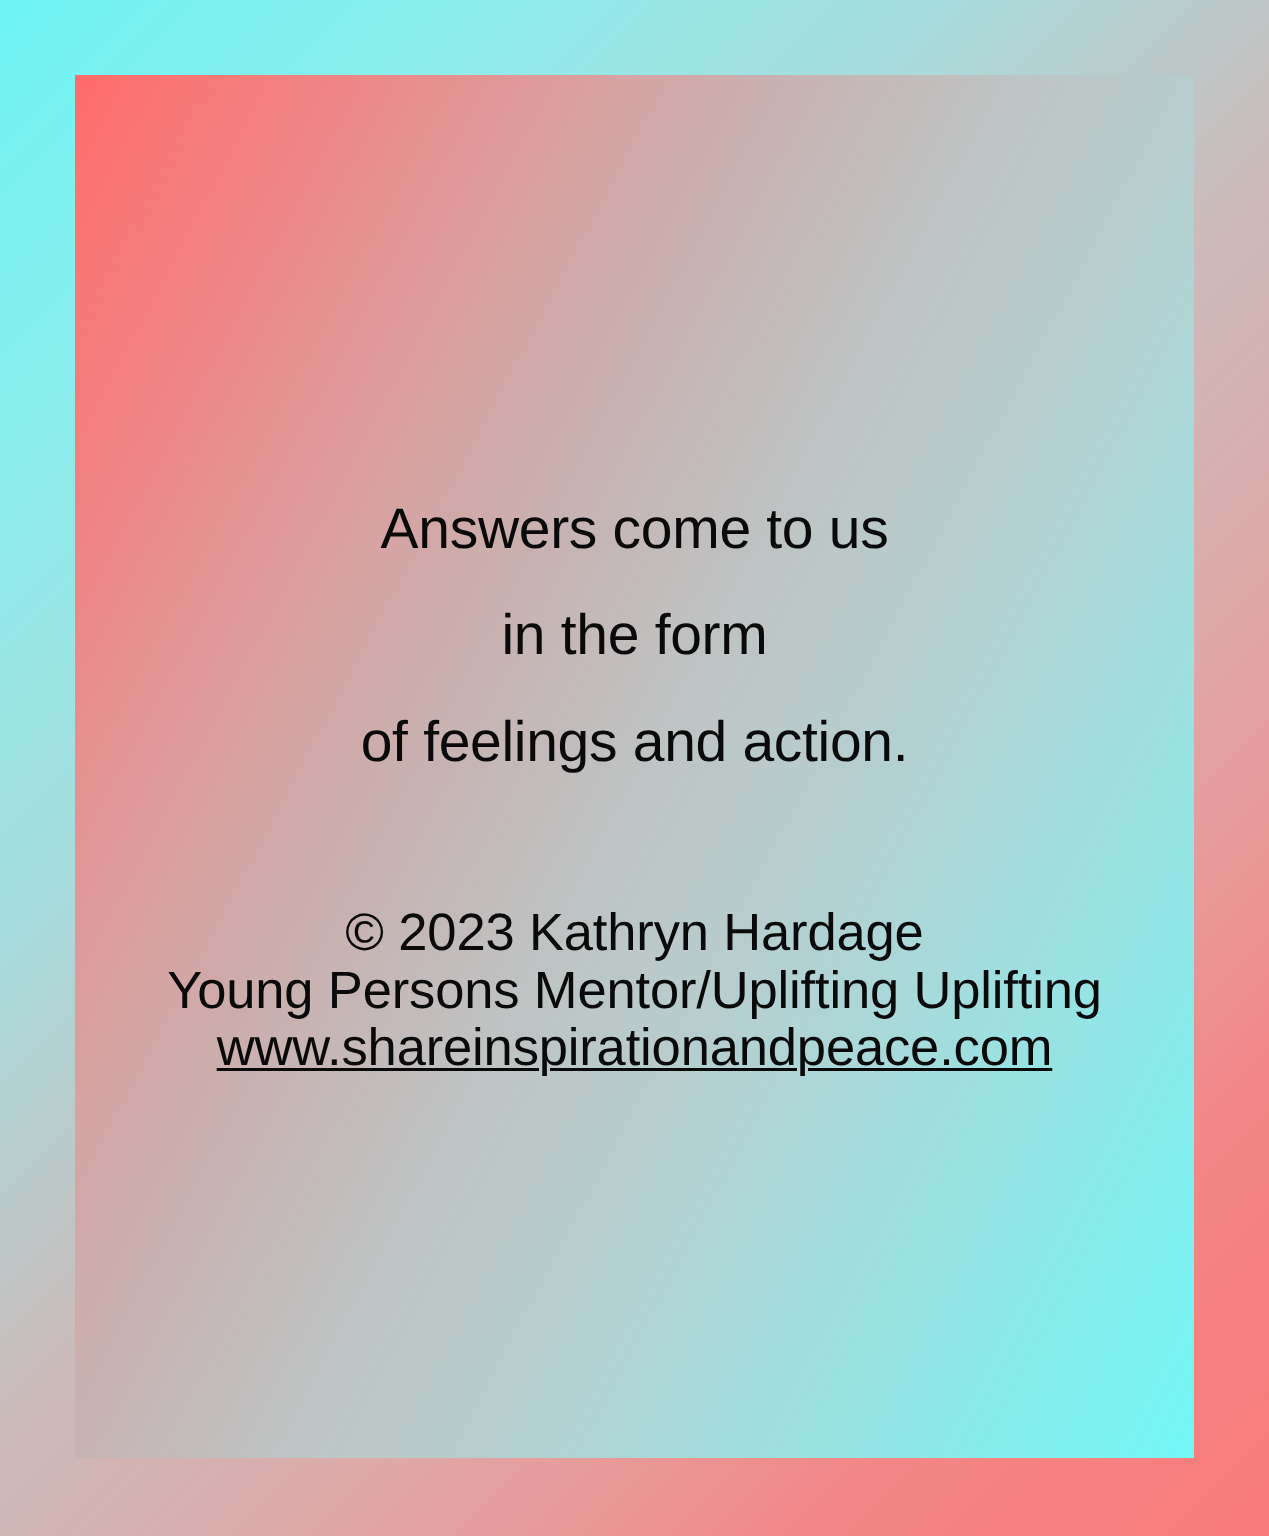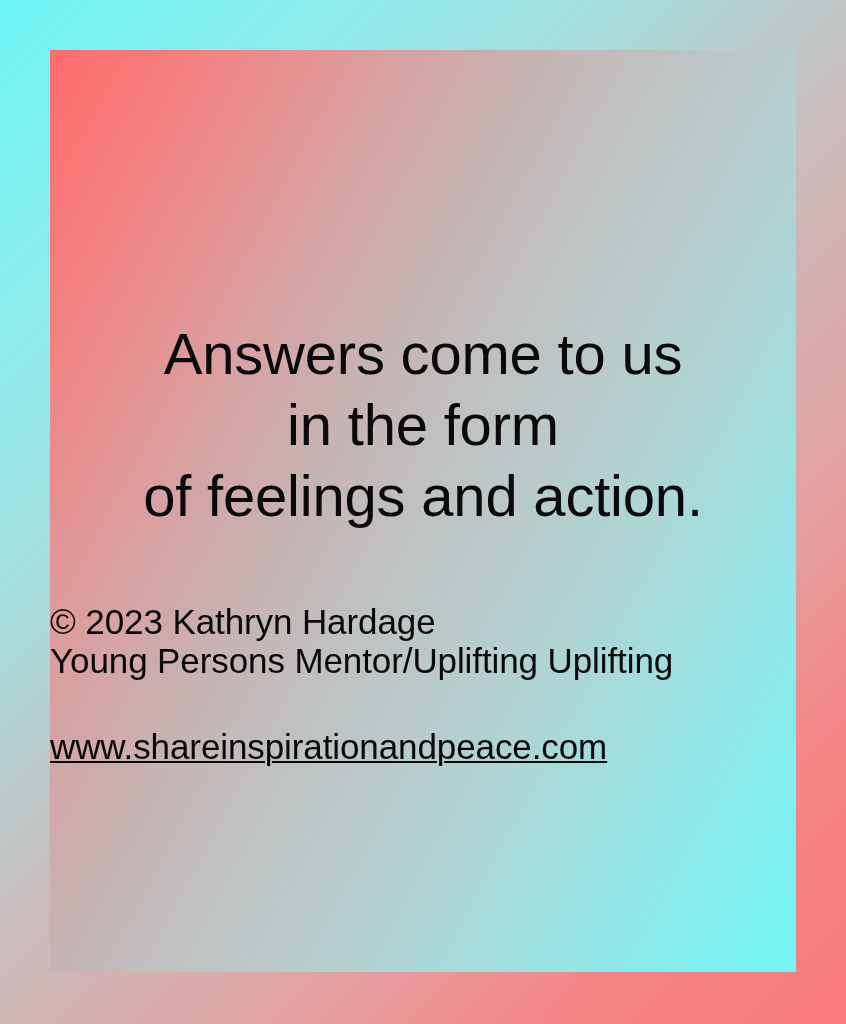--- a/index.html
+++ b/index.html
@@ -44,54 +44,53 @@
         #72f7f7 100%);
   }
 
   #quote-block {
     position: absolute;
     left: 0;
     right: 0;
     top: 268px;
     text-align: center;
     color: #0a0a0a;
-    font-size: 58px;
+    font-size: 38px;
     line-height: 71px;
     font-weight: 400;
     letter-spacing: -0.2px;
     white-space: nowrap;
   }
 
   #quote-block .qline {
     display: block;
   }
 
   #attribution-block {
     position: absolute;
     left: 0;
     right: 0;
     top: 553px;
-    text-align: left;
+    text-align: center;
     color: #0a0a0a;
     font-size: 35px;
     line-height: 38.5px;
     font-weight: 400;
     letter-spacing: -0.1px;
     white-space: nowrap;
   }
 
   #attribution-block .aline {
     display: block;
   }
 
   #attribution-block .aline.link {
     text-decoration: underline;
     text-underline-offset: 2px;
     text-decoration-thickness: 2px;
-    margin-top: 48px;
   }
 </style>
 </head>
 <body>
 
 <div id="canvas">
 
   <div id="quote-panel">
 
     <div id="quote-block">

